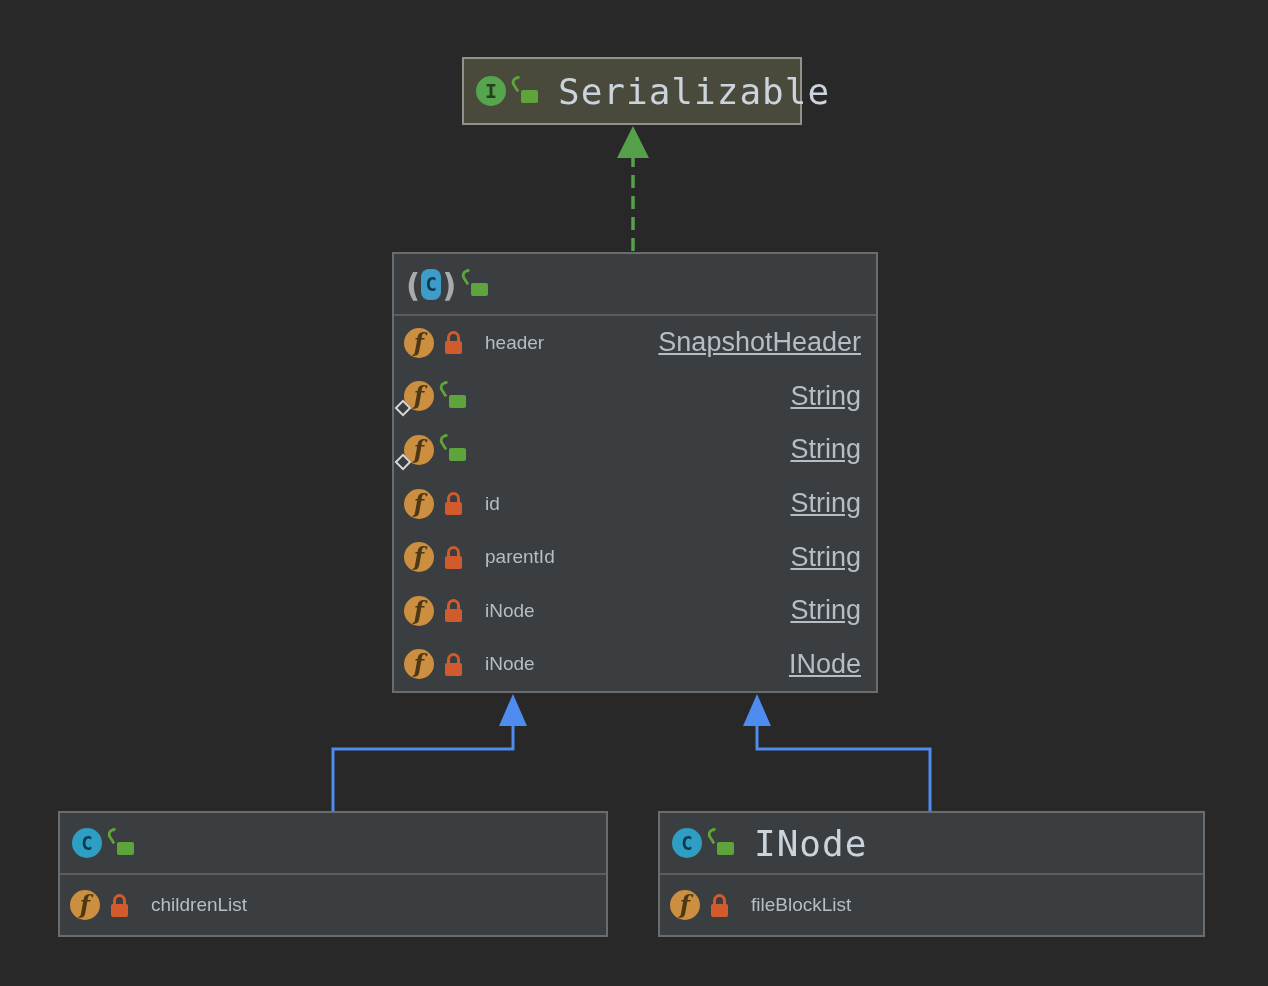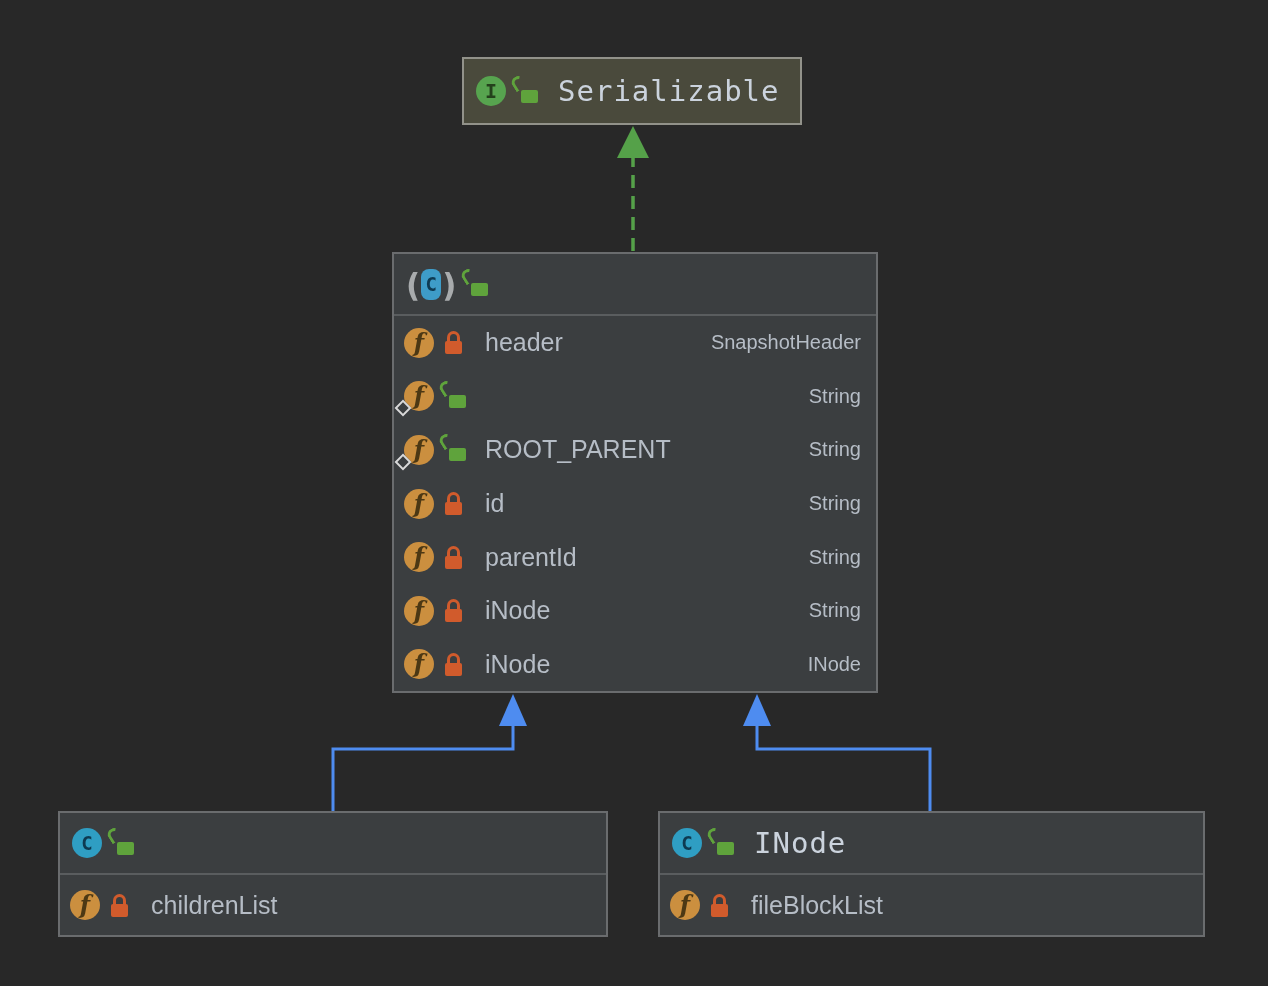--- a/index.html
+++ b/index.html
@@ -14,26 +14,26 @@
   .node{
     position:absolute;box-sizing:border-box;
     background:var(--bg,#3B3E40);
     border:2px solid var(--bd,#6A6C6E);
     display:flex;flex-direction:column;
   }
   .hdr{display:flex;align-items:center;padding:0 12px;flex:0 0 auto;}
   .hdr.fill{flex:1;}
   .title{
     font-family:"DejaVu Sans Mono","Liberation Mono",monospace;
-    font-size:29px;letter-spacing:1px;color:#CBD3DD;margin-left:22px;white-space:nowrap;
+    font-size:36px;letter-spacing:1px;color:#CBD3DD;margin-left:22px;white-space:nowrap;
   }
   .rows{display:flex;flex-direction:column;flex:1;border-top:2px solid #5A5D5F;}
   .row{display:flex;align-items:center;flex:1;padding:0 15px 0 10px;}
-  .fname{font-size:25px;color:#B6BDC6;margin-left:21px;white-space:nowrap;}
-  .ftype{font-size:20px;color:#B6BDC6;margin-left:auto;white-space:nowrap;}
+  .fname{font-size:19px;color:#B6BDC6;margin-left:21px;white-space:nowrap;}
+  .ftype{font-size:27px;color:#B6BDC6;margin-left:auto;white-space:nowrap;text-decoration:underline;}
 
   
   .circ{
     position:relative;width:30px;height:30px;border-radius:50%;
     background:var(--c,#888);flex:0 0 auto;
     display:flex;align-items:center;justify-content:center;
   }
   .circ .letter{
     font-family:"DejaVu Sans Mono","Liberation Mono",monospace;
     font-weight:bold;font-size:20px;line-height:1;
@@ -154,21 +154,20 @@
 
       <div class="row">
         <span class="circ fld" style="--c: #CB8F3F;">
           <span class="letter">f</span>
           <span class="diamond"></span>
         </span>
         <span class="lock open" style="--c: #5FA33C;">
             <span class="sh"></span>
             <span class="bd"></span>
           </span>
-        <span class="fname">ROOT_PARENT</span>
         <span class="ftype">String</span>
       </div>
 
       <div class="row">
         <span class="circ fld" style="--c: #CB8F3F;">
           <span class="letter">f</span>
         </span>
         <span class="lock closed" style="--c: #D15B2C;">
             <span class="sh"></span>
             <span class="bd"></span>

